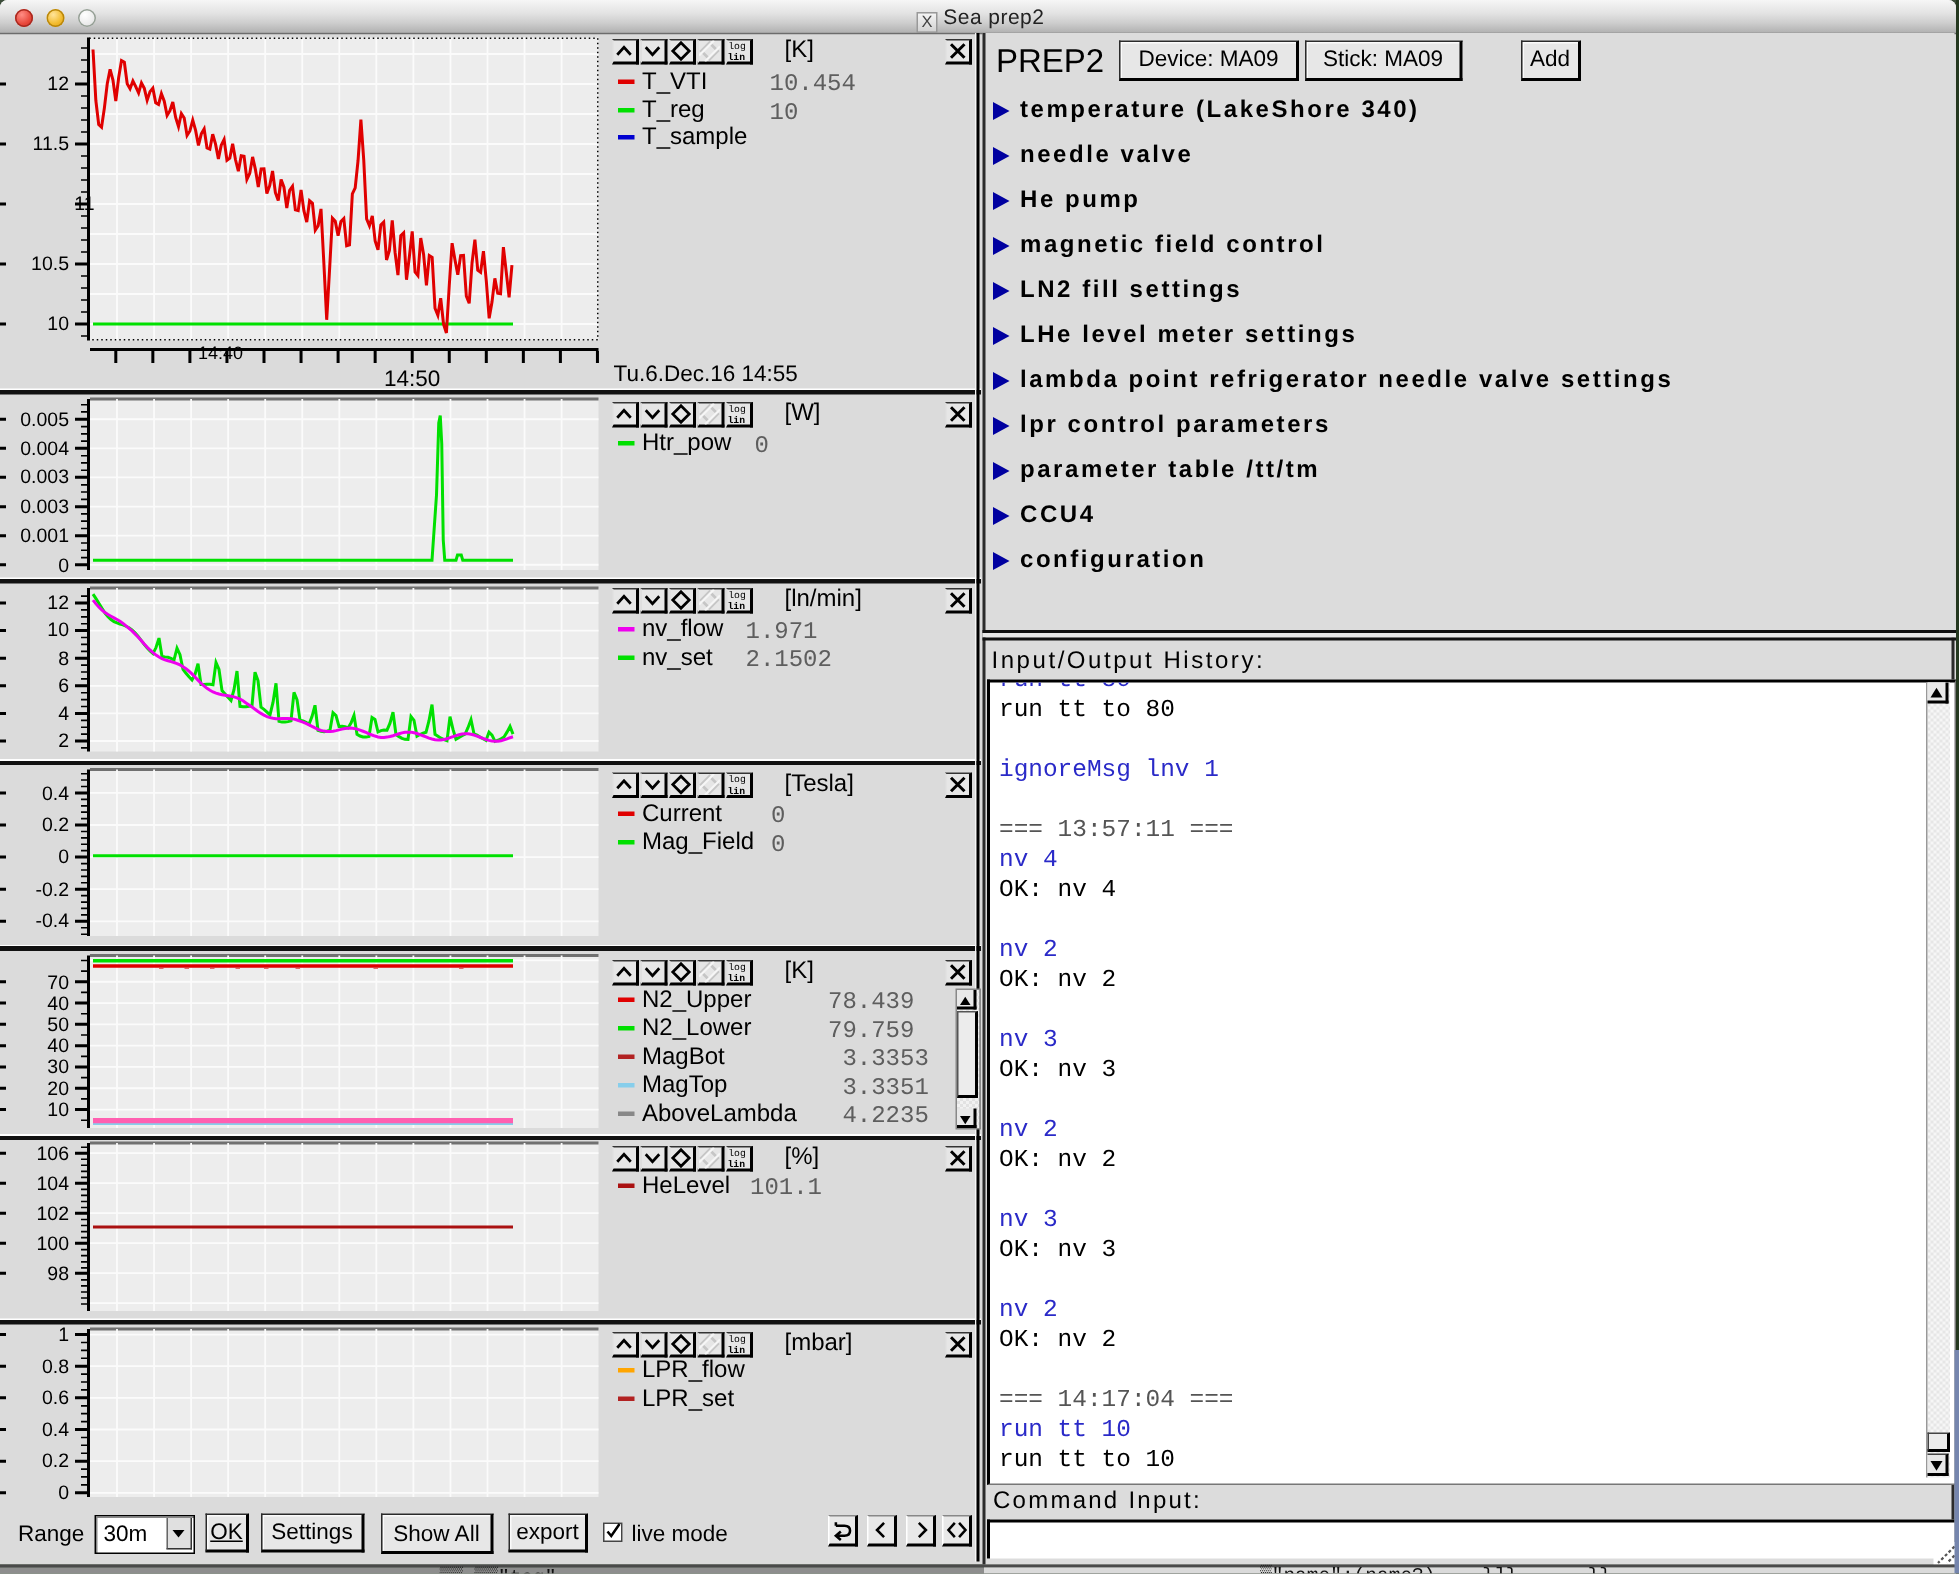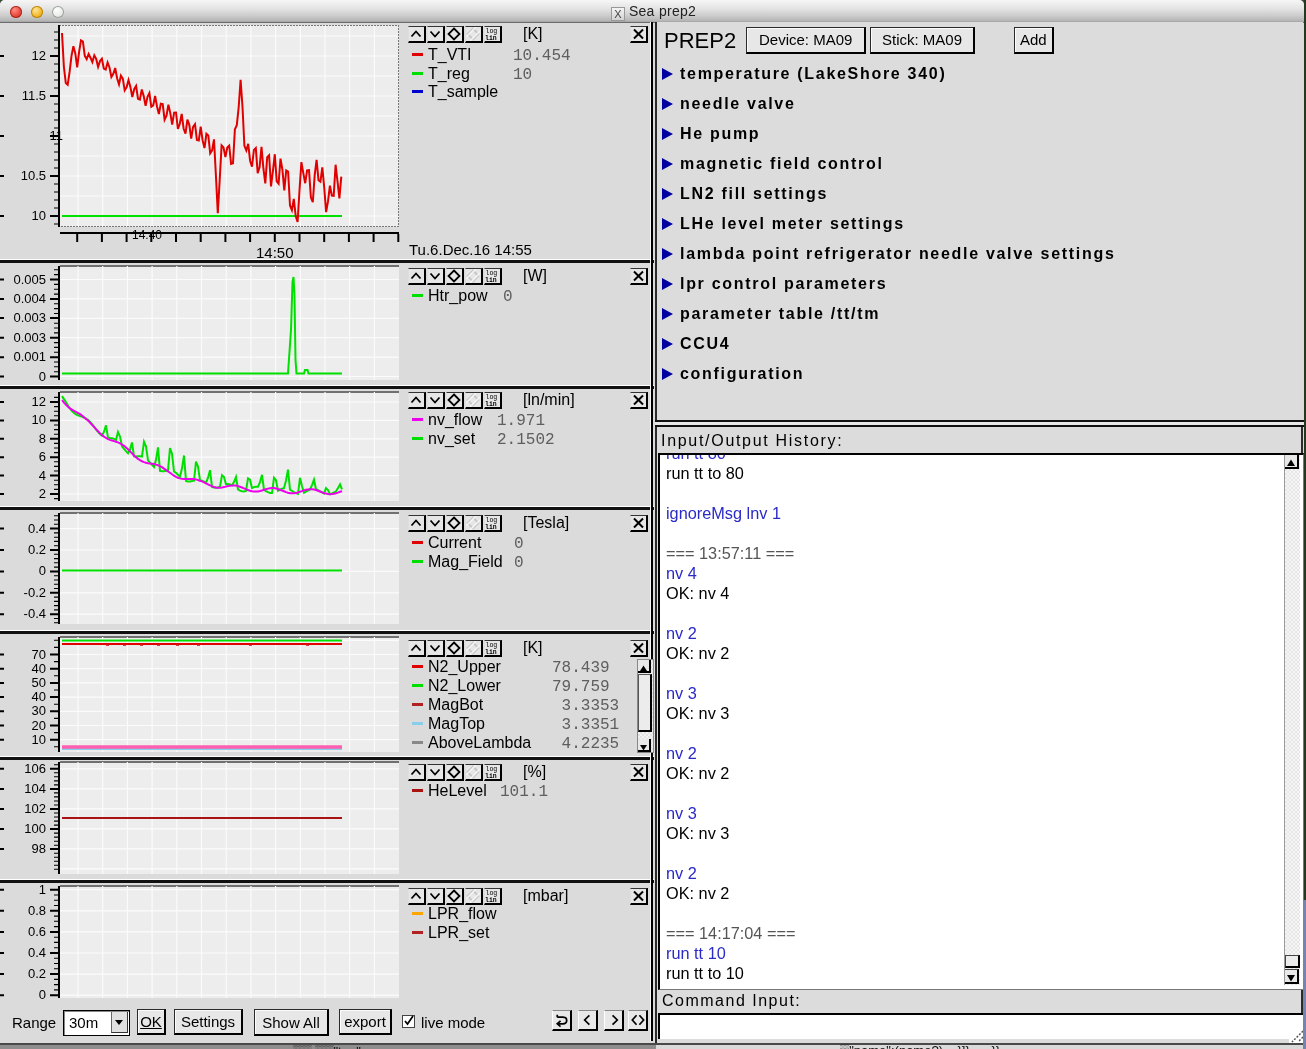--- a/index.html
+++ b/index.html
@@ -11,21 +11,21 @@
 .sb{position:absolute;width:15px;height:14px;background:#e6e6e6;border-top:1px solid #333;border-left:1px solid #dedede;border-right:2px solid #000;border-bottom:2px solid #000;}
 .sb svg{display:block}
 .dash{position:absolute;width:11px;height:3px;}
 .lname{position:absolute;font-size:16px;color:#000;white-space:pre;}
 .lval{position:absolute;font-size:16px;font-family:"Liberation Mono",monospace;color:#5e5e5e;white-space:pre;}
 .unit{position:absolute;font-size:16px;color:#000;}
 .sep{position:absolute;left:0;width:654px;height:4px;background:linear-gradient(#ffffff 0 25%,#111 25% 100%);}
 .btn{display:inline-block;background:#e7e7e7;border:1px solid #2a2a2a;border-right:2px solid #000;border-bottom:2px solid #000;box-shadow:inset 1px 1px 0 #fbfbfb;color:#000;text-align:center;}
 .tri{width:0;height:0;border-top:6px solid transparent;border-bottom:6px solid transparent;border-left:11px solid #0000a0;position:absolute;}
 .item{position:absolute;font-size:16px;font-weight:bold;color:#000;letter-spacing:1.7px;}
-.mono{font-family:Liberation Sans, sans-serif;}
+.mono{font-family:Liberation Mono, monospace;}
 .blue{color:#2a2ac8;}
 .gray{color:#555;}
 </style></head><body>
 <div id="win"></div>
 <div id="tbar"></div>
 <div class="tl" style="left:10px;background:radial-gradient(circle at 38% 32%,#ff8d85,#e8493c 55%,#cc2c22);box-shadow:inset 0 0 0 1px #a82a20;"></div>
 <div class="tl" style="left:31px;background:radial-gradient(circle at 38% 32%,#ffe49a,#f2bb2e 55%,#d99a14);box-shadow:inset 0 0 0 1px #b8860b;"></div>
 <div class="tl" style="left:52px;background:radial-gradient(circle at 38% 32%,#ffffff,#ececec 55%,#d5d5d5);box-shadow:inset 0 0 0 1px #96a096;"></div>
 <div id="ttl"><span style="display:inline-block;width:12px;height:12px;border:1px solid #999;background:linear-gradient(#f4f4f4,#d2d2d2);vertical-align:-2px;text-align:center;line-height:12px;font-size:11px;color:#444;">X</span> <span style="letter-spacing:0.3px;">Sea prep2</span></div>
 <div class="sep" style="top:259px"></div>

